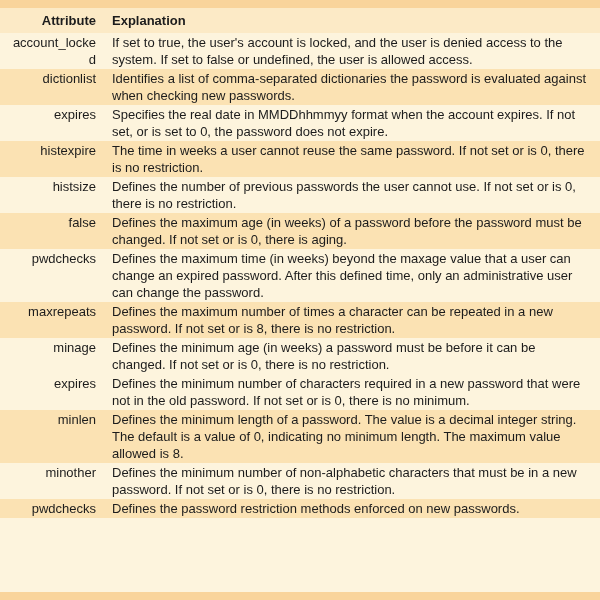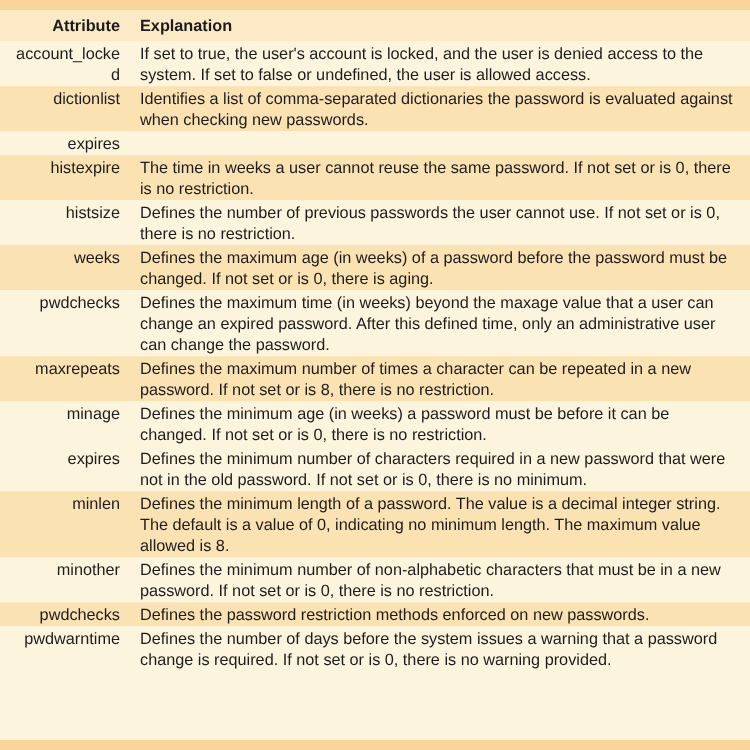--- a/index.html
+++ b/index.html
@@ -68,31 +68,32 @@
   <div class="row cream">
     <div class="attr-cell">account_locked</div>
     <div class="expl-cell">If set to true, the user's account is locked, and the user is denied access to the system. If set to false or undefined, the user is allowed access.</div>
   </div>
   <div class="row peach">
     <div class="attr-cell">dictionlist</div>
     <div class="expl-cell">Identifies a list of comma-separated dictionaries the password is evaluated against when checking new passwords.</div>
   </div>
   <div class="row cream">
     <div class="attr-cell">expires</div>
+    <div class="expl-cell">Specifies the real date in MMDDhhmmyy format when the account expires. If not set, or is set to 0, the password does not expire.</div>
   </div>
   <div class="row peach">
     <div class="attr-cell">histexpire</div>
     <div class="expl-cell">The time in weeks a user cannot reuse the same password. If not set or is 0, there is no restriction.</div>
   </div>
   <div class="row cream">
     <div class="attr-cell">histsize</div>
     <div class="expl-cell">Defines the number of previous passwords the user cannot use. If not set or is 0, there is no restriction.</div>
   </div>
   <div class="row peach">
-    <div class="attr-cell">weeks</div>
+    <div class="attr-cell">false</div>
     <div class="expl-cell">Defines the maximum age (in weeks) of a password before the password must be changed. If not set or is 0, there is aging.</div>
   </div>
   <div class="row cream">
     <div class="attr-cell">pwdchecks</div>
     <div class="expl-cell">Defines the maximum time (in weeks) beyond the maxage value that a user can change an expired password. After this defined time, only an administrative user can change the password.</div>
   </div>
   <div class="row peach">
     <div class="attr-cell">maxrepeats</div>
     <div class="expl-cell">Defines the maximum number of times a character can be repeated in a new password. If not set or is 8, there is no restriction.</div>
   </div>
@@ -109,19 +110,15 @@
     <div class="expl-cell">Defines the minimum length of a password. The value is a decimal integer string. The default is a value of 0, indicating no minimum length. The maximum value allowed is 8.</div>
   </div>
   <div class="row cream">
     <div class="attr-cell">minother</div>
     <div class="expl-cell">Defines the minimum number of non-alphabetic characters that must be in a new password. If not set or is 0, there is no restriction.</div>
   </div>
   <div class="row peach">
     <div class="attr-cell">pwdchecks</div>
     <div class="expl-cell">Defines the password restriction methods enforced on new passwords.</div>
   </div>
-  <div class="row cream">
-    <div class="attr-cell">pwdwarntime</div>
-    <div class="expl-cell">Defines the number of days before the system issues a warning that a password change is required. If not set or is 0, there is no warning provided.</div>
-  </div>
 
   <div class="band-bottom"></div>
 </div>
 
 </body></html>

